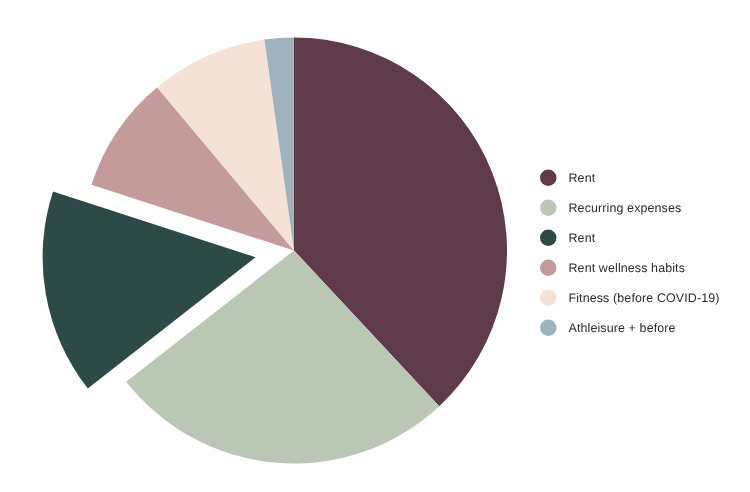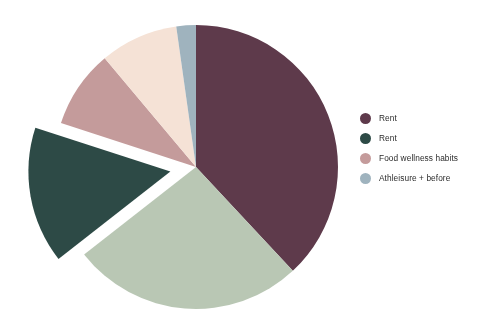--- a/index.html
+++ b/index.html
@@ -76,26 +76,34 @@
         <path d="M 196.00 167.00 L 176.24 26.38 A 142 142 0 0 1 196.00 25.00 Z" fill="#9fb3be" shape-rendering="geometricPrecision"></path>
       </g>
   </svg>
 
   <div id="legend">
       <div class="legend-row">
         <span class="legend-swatch" style="background: rgb(94, 58, 75);"></span>
         <span class="legend-label">Rent</span>
       </div>
       <div class="legend-row">
+        <span class="legend-swatch" style="background: rgb(185, 199, 180);"></span>
+        <span class="legend-label">Recurring expenses</span>
+      </div>
+      <div class="legend-row">
         <span class="legend-swatch" style="background: rgb(45, 74, 70);"></span>
         <span class="legend-label">Rent</span>
       </div>
       <div class="legend-row">
         <span class="legend-swatch" style="background: rgb(196, 155, 155);"></span>
-        <span class="legend-label">Food wellness habits</span>
+        <span class="legend-label">Rent wellness habits</span>
+      </div>
+      <div class="legend-row">
+        <span class="legend-swatch" style="background: rgb(245, 226, 214);"></span>
+        <span class="legend-label">Fitness (before COVID-19)</span>
       </div>
       <div class="legend-row">
         <span class="legend-swatch" style="background: rgb(159, 179, 190);"></span>
         <span class="legend-label">Athleisure + before</span>
       </div>
     </div>
 
 </div>
 
 </body></html>

